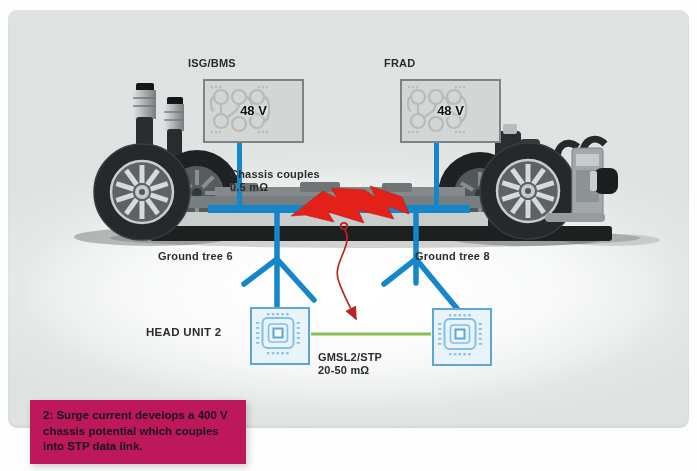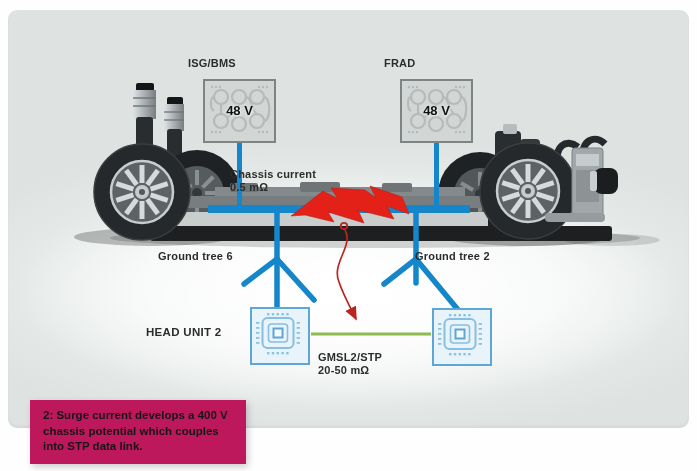--- a/index.html
+++ b/index.html
@@ -10,21 +10,21 @@
          background-image:radial-gradient(ellipse 430px 150px at 50% 66%,
             #ffffff 0%, #f4f6f5 48%, #e4e9e7 78%, #dee3e1 100%);
          box-shadow:inset 0 -2px 3px rgba(0,0,0,0.05);}
   svg.scene{position:absolute;left:0;top:0;}
 
   .lbl{position:absolute;font-weight:bold;font-size:11px;color:#2b2d2c;text-align:left;
        letter-spacing:0.2px;line-height:12.5px;white-space:nowrap;}
   .lbl span{display:block;}
   .lbl-hu{font-size:11.5px;letter-spacing:0.3px;}
 
-  .ecu{position:absolute;width:69px;height:60px;background:#d2d6d5;border:2px solid #7e8485;}
+  .ecu{position:absolute;width:69px;height:60px;background:#d2d6d5;border:2px solid #7e8485;padding-left:28px;}
   .ecu svg{position:absolute;left:0;top:0;}
   .ecu .val{position:absolute;left:0;right:0;top:50%;transform:translateY(-54%);
             text-align:center;font-weight:bold;font-size:13px;color:#0f1111;
             text-shadow:0 0 4px rgba(233,236,235,0.95),0 0 2px rgba(233,236,235,0.95),
                         1px 1px 2px rgba(233,236,235,0.9);}
 
   .hu{position:absolute;width:56px;height:54px;background:#e9f3fa;border:2px solid #5ea6d5;}
   .hu svg{position:absolute;left:0;top:0;}
 
   .caption{position:absolute;left:30px;top:400px;width:216px;background:#be185d;
@@ -329,26 +329,26 @@
       <rect x="10.5" y="9" width="31" height="30" rx="5" fill="none" stroke="#86bfe2" stroke-width="2"></rect>
       <rect x="16.5" y="15" width="19" height="18" rx="3" fill="none" stroke="#86bfe2" stroke-width="1.6"></rect>
       <rect x="21.5" y="19.5" width="9" height="9" fill="#f4fafd" stroke="#5ea6d5" stroke-width="2"></rect>
     </svg>
   </div>
 
   <div class="lbl" style="left:188px;top:57px;width:104px;">ISG/BMS</div>
   <div class="lbl" style="left:384px;top:57px;width:104px;">FRAD</div>
 
   <div class="lbl" style="left:230px;top:168px;width:106px;">
-    <span>Chassis current</span>
+    <span>Chassis couples</span>
     <span>0.5 mΩ</span>
   </div>
 
   <div class="lbl" style="left:158px;top:250px;width:130px;">Ground tree 6</div>
-  <div class="lbl" style="left:415px;top:250px;width:130px;">Ground tree 2</div>
+  <div class="lbl" style="left:415px;top:250px;width:130px;">Ground tree 8</div>
 
   <div class="lbl lbl-hu" style="left:146px;top:326px;width:106px;">HEAD UNIT 2</div>
 
   <div class="lbl" style="left:318px;top:351px;width:104px;line-height:13px;">
     <span>GMSL2/STP</span>
     <span>20-50 mΩ</span>
   </div>
 
   <div class="caption">
     <span class="idx">2</span><span>: Surge current develops a 400 V chassis potential which couples into STP data link.</span>

